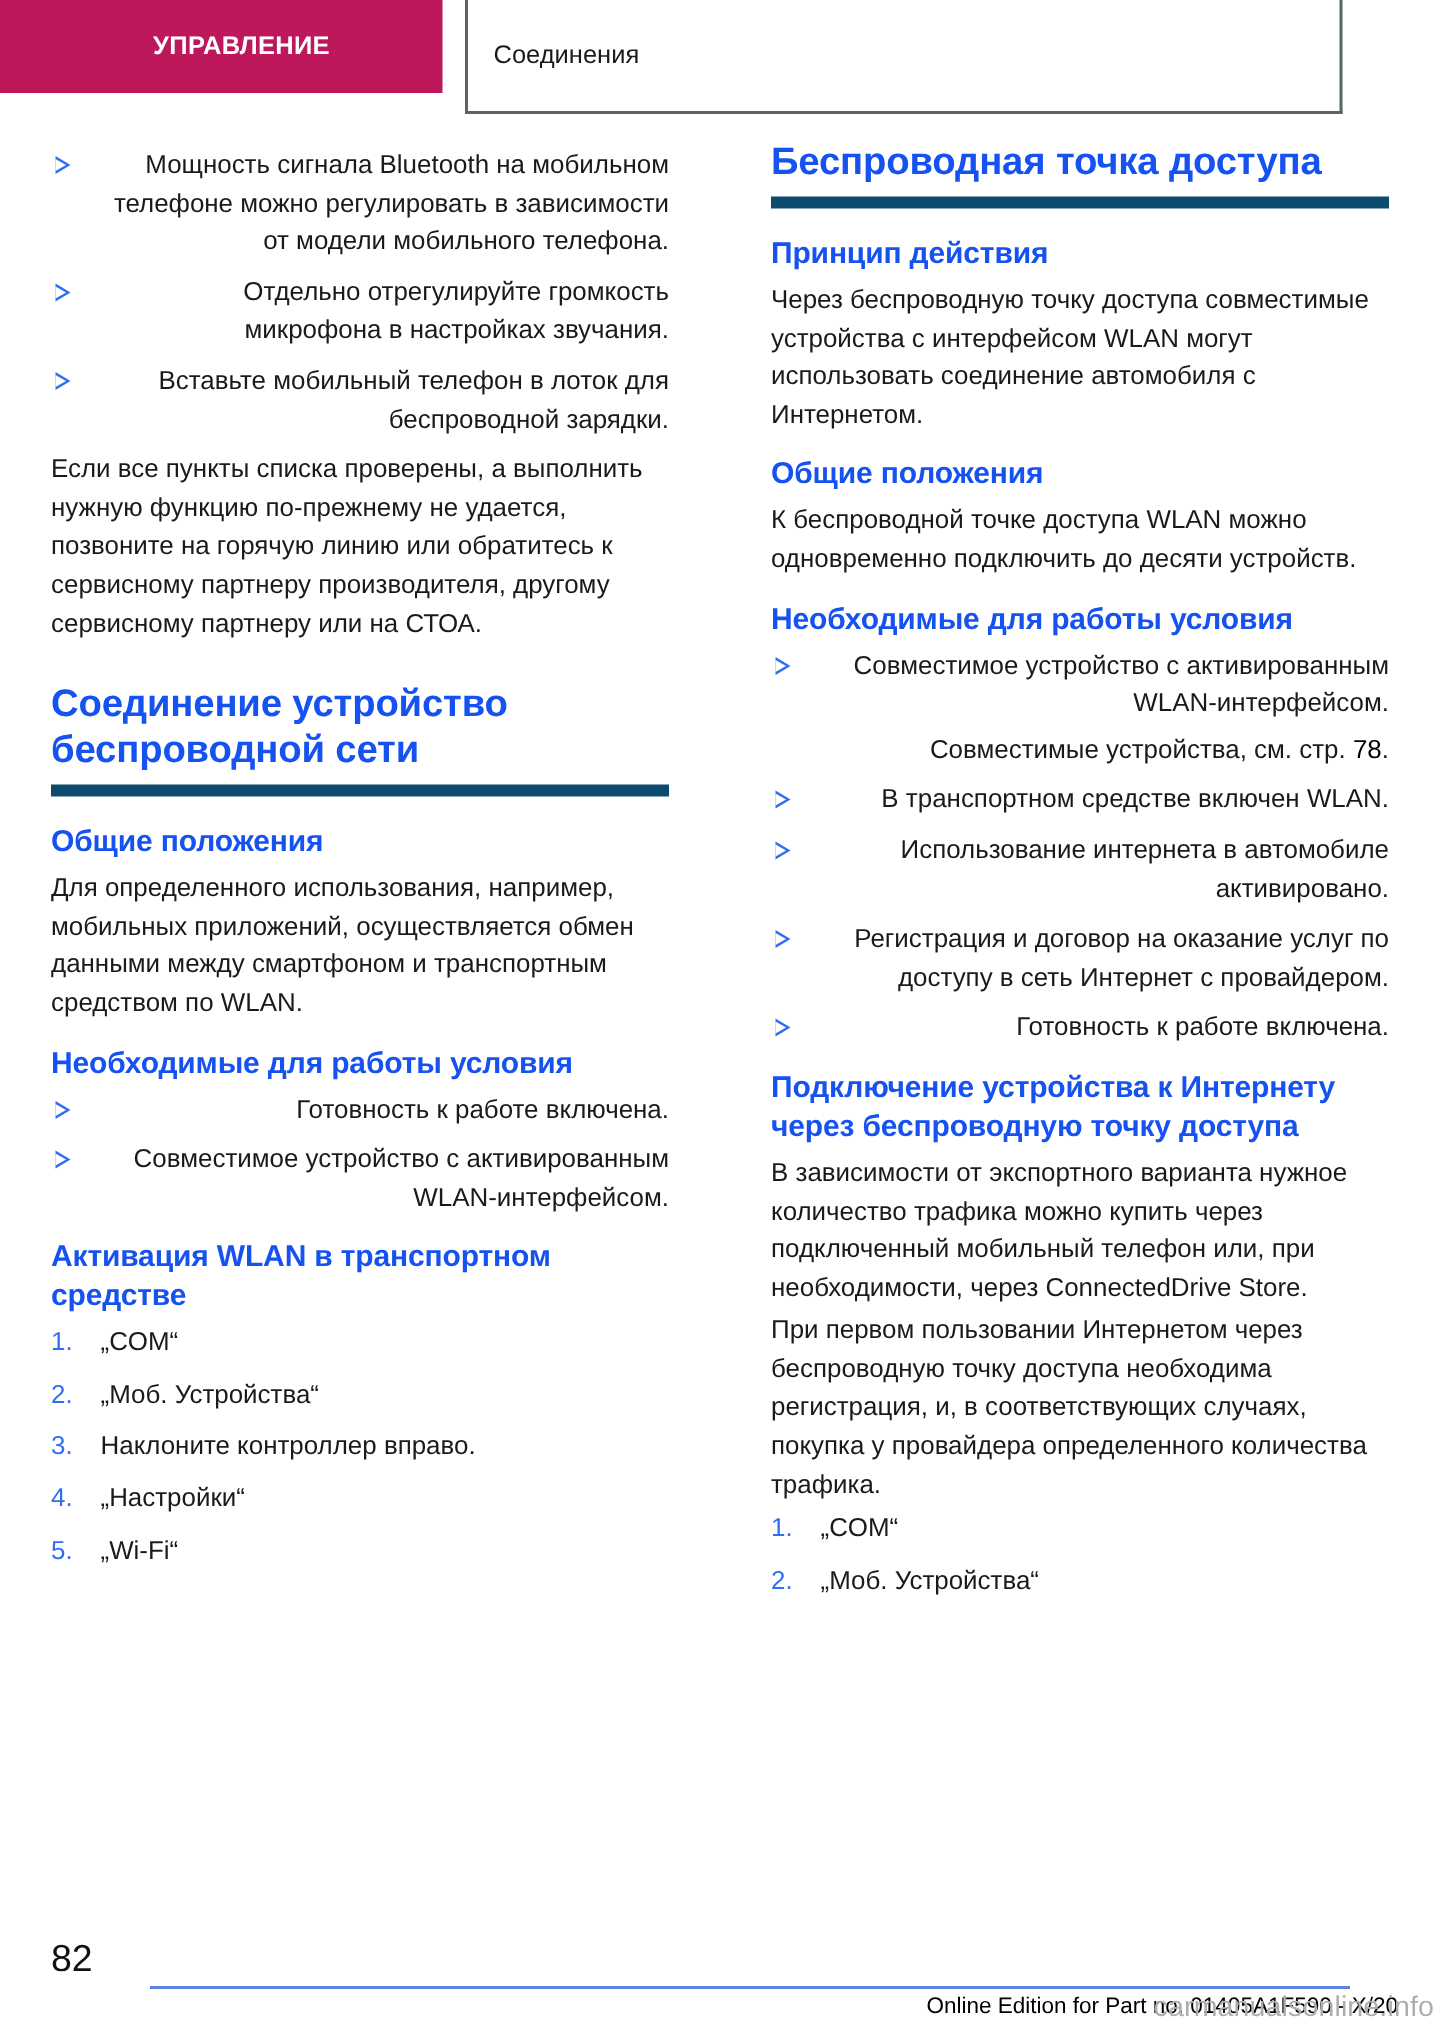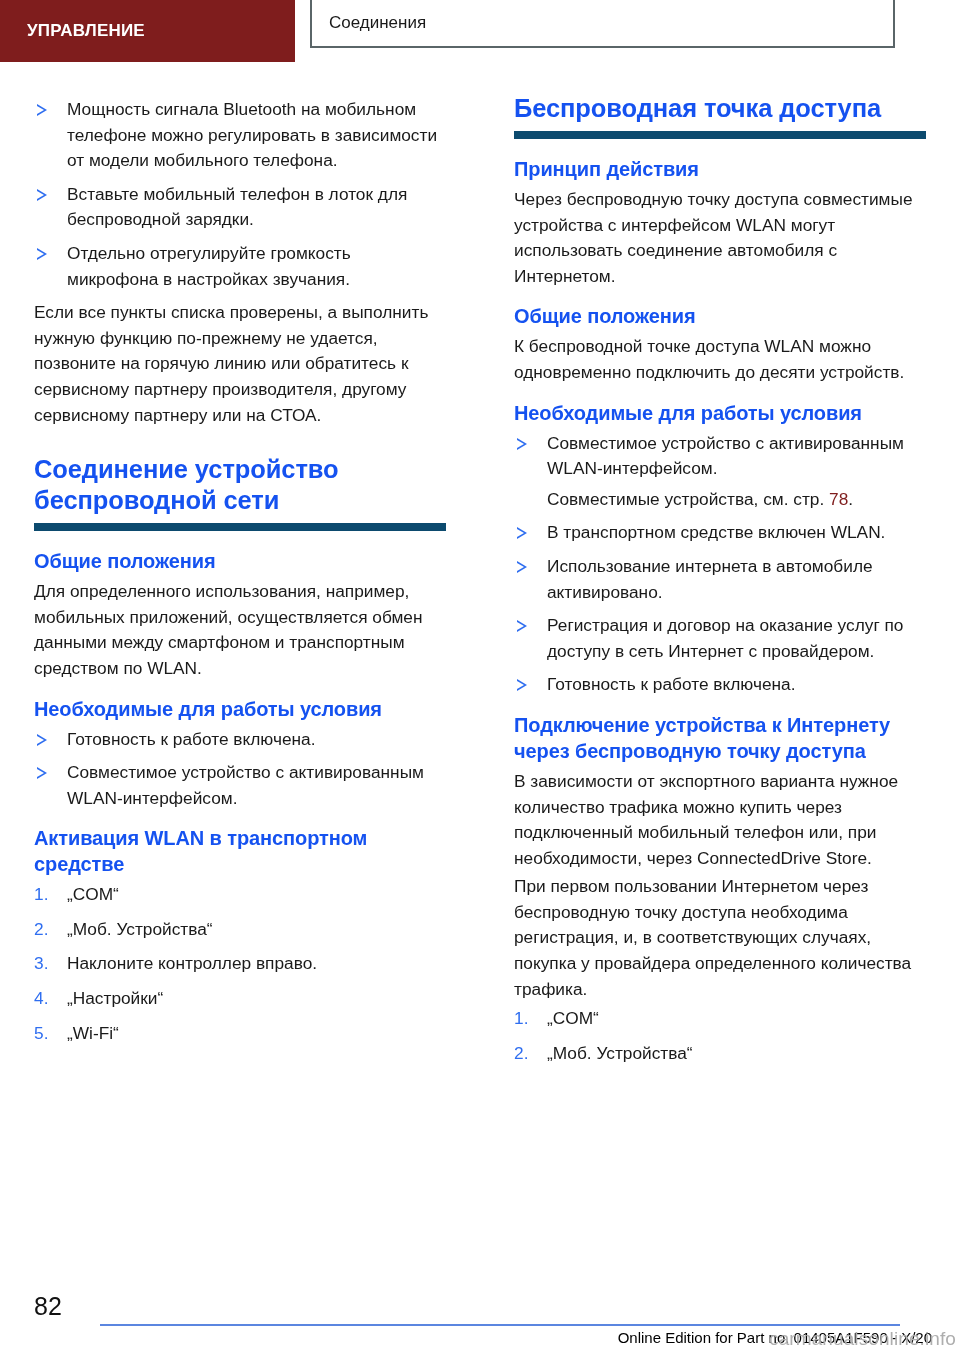--- a/index.html
+++ b/index.html
@@ -25,37 +25,38 @@
     position: absolute;
     top: 0; left: 0;
     width: 960px;
     height: 64px;
   }
   .header-chapter {
     position: absolute;
     left: 0; top: 0;
     width: 295px;
     height: 62px;
-    background: #7f1d1d;
+    background: #be185d;
     display: flex;
     align-items: center;
+    justify-content: center;
   }
   .header-chapter-label {
     color: #ffffff;
     font-size: 17px;
     font-weight: bold;
     letter-spacing: 0.2px;
     padding-left: 27px;
     white-space: nowrap;
   }
   .header-tab {
     position: absolute;
     left: 310px; top: 0;
     width: 585px;
-    height: 48px;
+    height: 76px;
     border: 2px solid #5a6568;
     border-top: none;
     background: #ffffff;
     display: flex;
     align-items: center;
   }
   .header-tab-label {
     font-size: 17px;
     color: #1a1a1a;
     padding-left: 17px;
@@ -103,21 +104,21 @@
   
   p.body {
     font-size: 17.3px;
     line-height: 25.6px;
     color: #1a1a1a;
     margin-bottom: 3px;
     margin-top: 3px;
   }
 
   
-  ul.bullets { list-style: none; margin: 4px 0 2px 0; }
+  ul.bullets { list-style: none; margin: 4px 0 2px 0; text-align: right; }
   ul.bullets > li {
     position: relative;
     padding-left: 33px;
     margin-bottom: 8px;
     font-size: 17.3px;
     line-height: 25.6px;
     color: #1a1a1a;
   }
   .tri-icon {
     position: absolute;
@@ -135,21 +136,21 @@
     top: -4px;
     width: 0; height: 0;
     border-top: 4px solid transparent;
     border-bottom: 4px solid transparent;
     border-left: 7px solid #ffffff;
   }
   .sub-note {
     display: block;
     margin-top: 5px;
   }
-  .pageref { color: #7f1d1d; }
+  .pageref { color: #000000; }
 
   
   ol.steps { list-style: none; margin: 4px 0 2px 0; counter-reset: s; }
   ol.steps > li {
     position: relative;
     padding-left: 33px;
     margin-bottom: 9px;
     font-size: 17.3px;
     line-height: 25.6px;
     color: #1a1a1a;
@@ -217,25 +218,25 @@
 
     <div class="col col-left">
 
       <ul class="bullets">
         <li>
           <span class="tri-icon"></span>
           <span>Мощность сигнала Bluetooth на мобильном телефоне можно регулировать в зависимости от модели мобильного телефона.</span>
         </li>
         <li>
           <span class="tri-icon"></span>
+          <span>Отдельно отрегулируйте громкость микрофона в настройках звучания.</span>
+        </li>
+        <li>
+          <span class="tri-icon"></span>
           <span>Вставьте мобильный телефон в лоток для беспроводной зарядки.</span>
-        </li>
-        <li>
-          <span class="tri-icon"></span>
-          <span>Отдельно отрегулируйте громкость микрофона в настройках звучания.</span>
         </li>
       </ul>
 
       <p class="body">Если все пункты списка проверены, а выполнить нужную функцию по-прежнему не удается, позвоните на горячую линию или обратитесь к сервисному партнеру производителя, другому сервисному партнеру или на СТОА.</p>
 
       <h1 class="h1">Соединение устройство беспроводной сети</h1>
 
       <h2 class="h2">Общие положения</h2>
       <p class="body">Для определенного использования, например, мобильных приложений, осуществляется обмен данными между смартфоном и транспортным средством по WLAN.</p>
 

